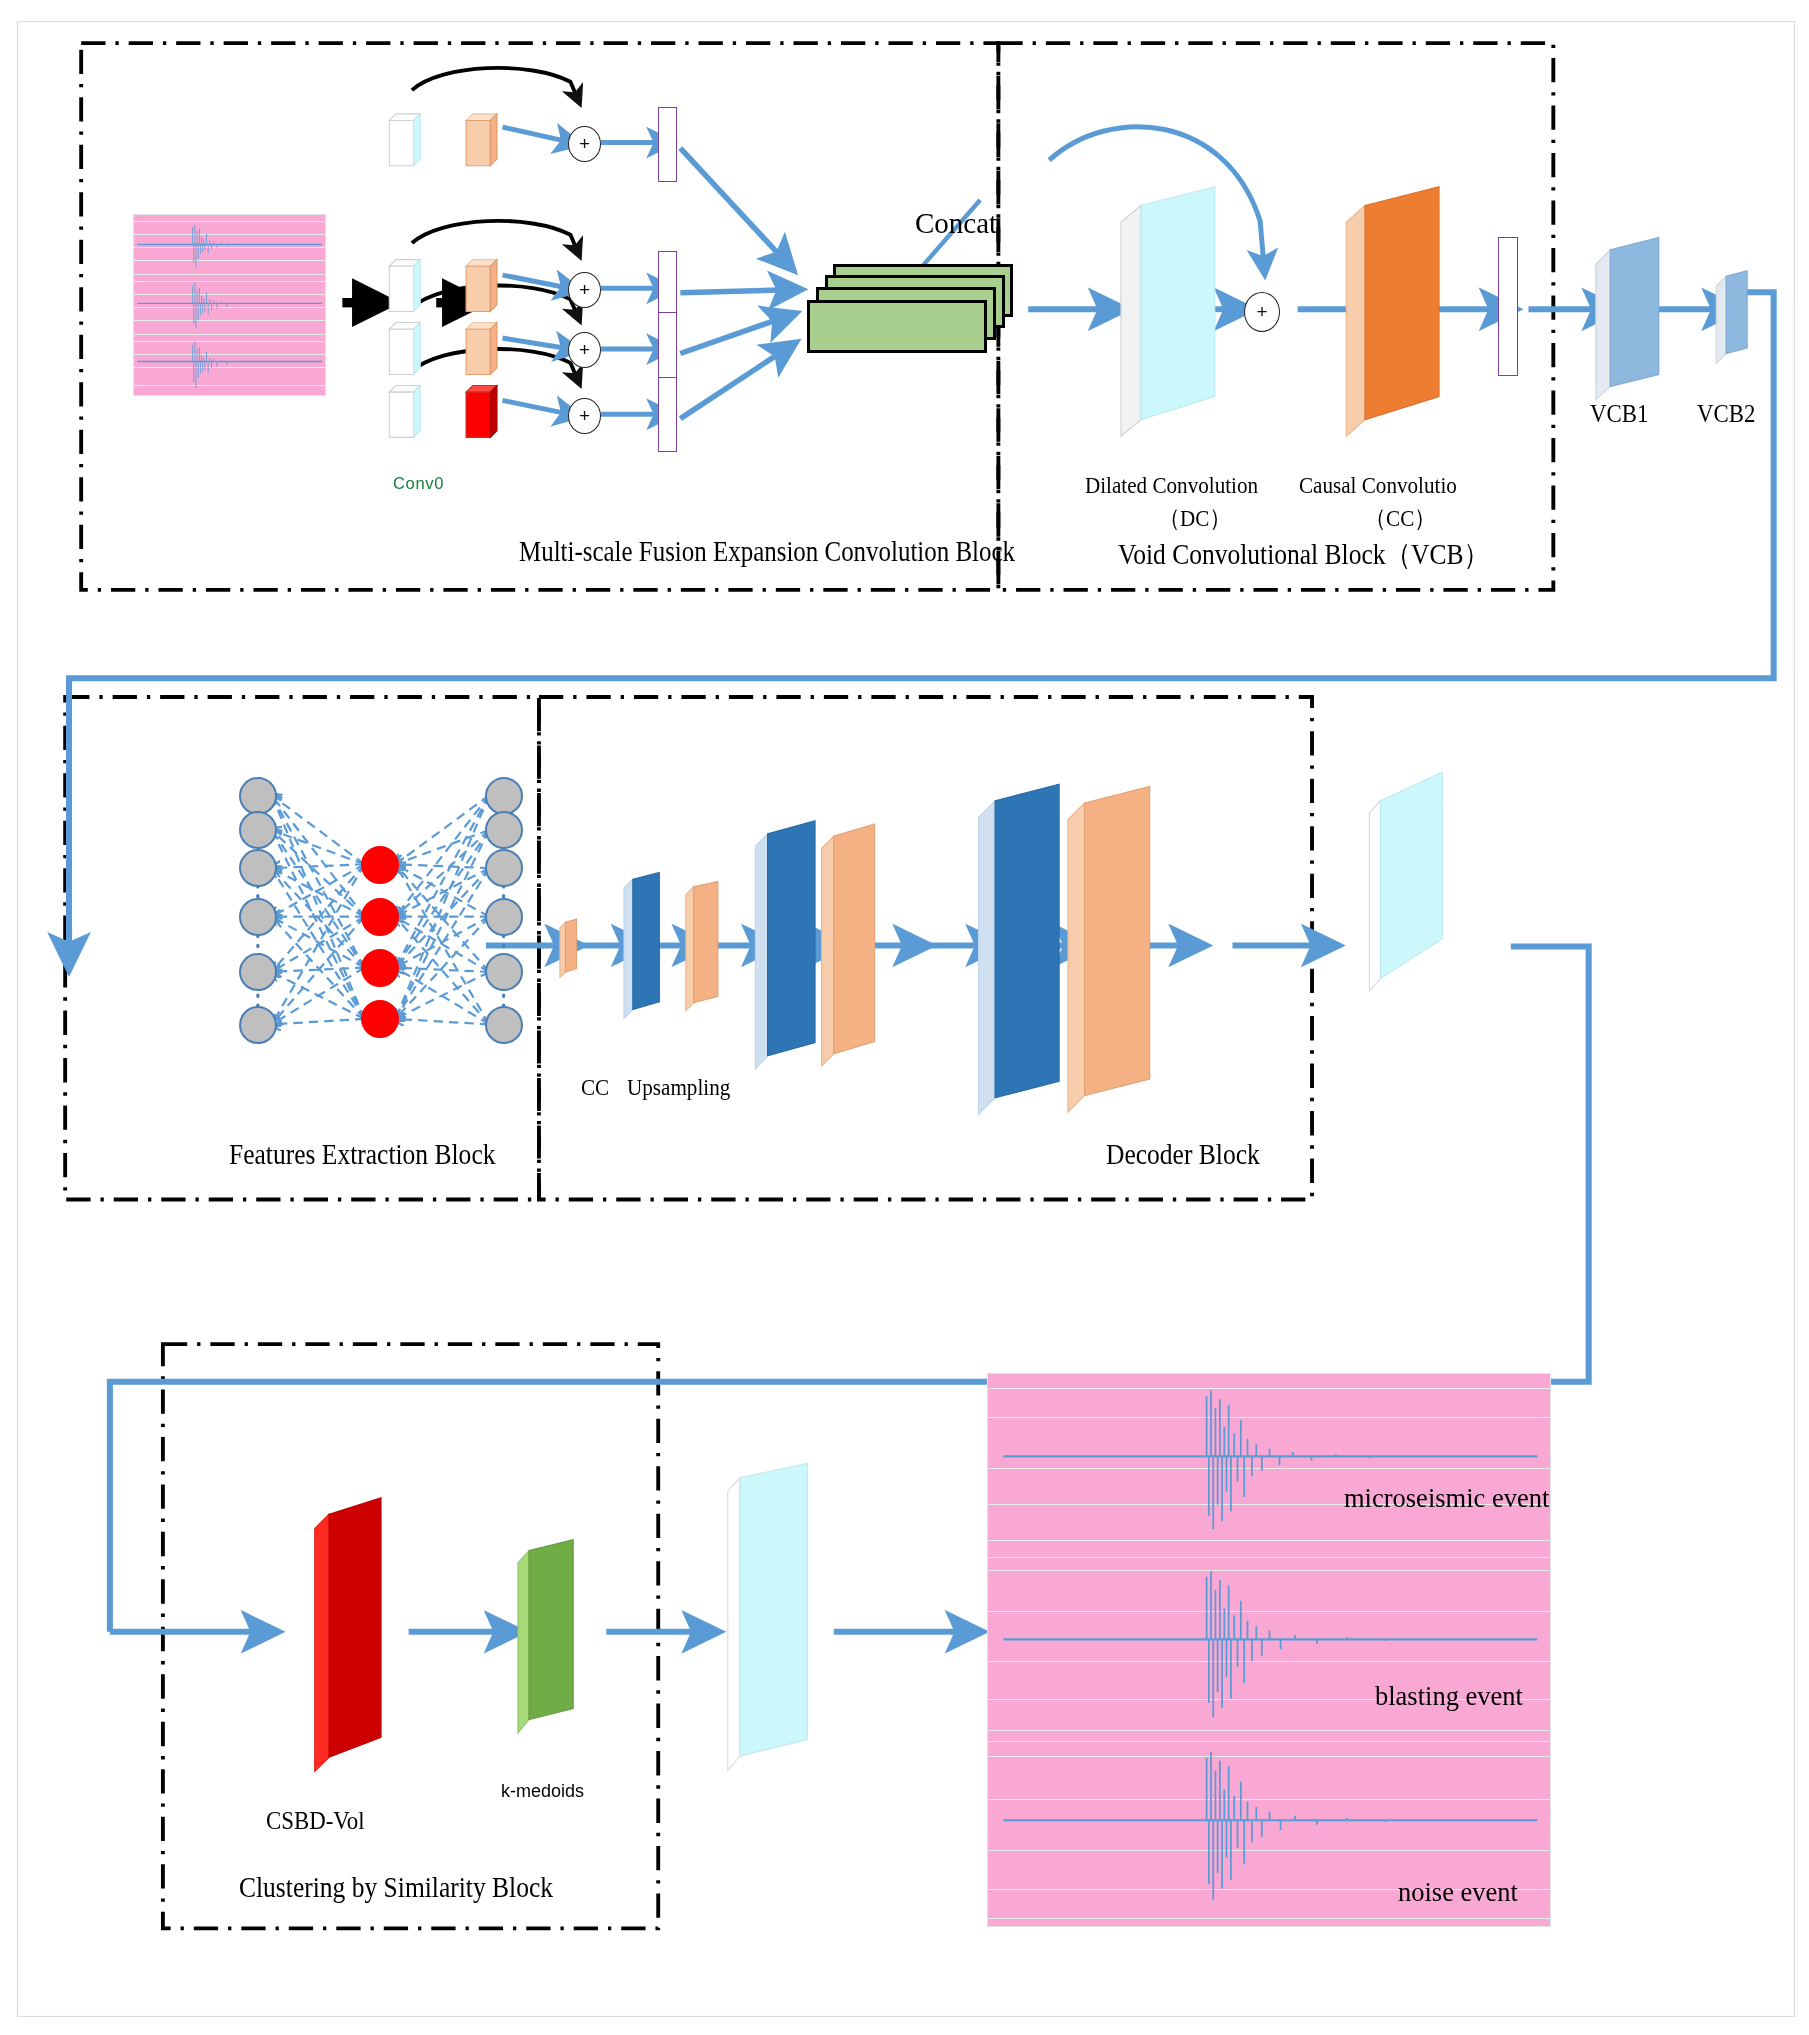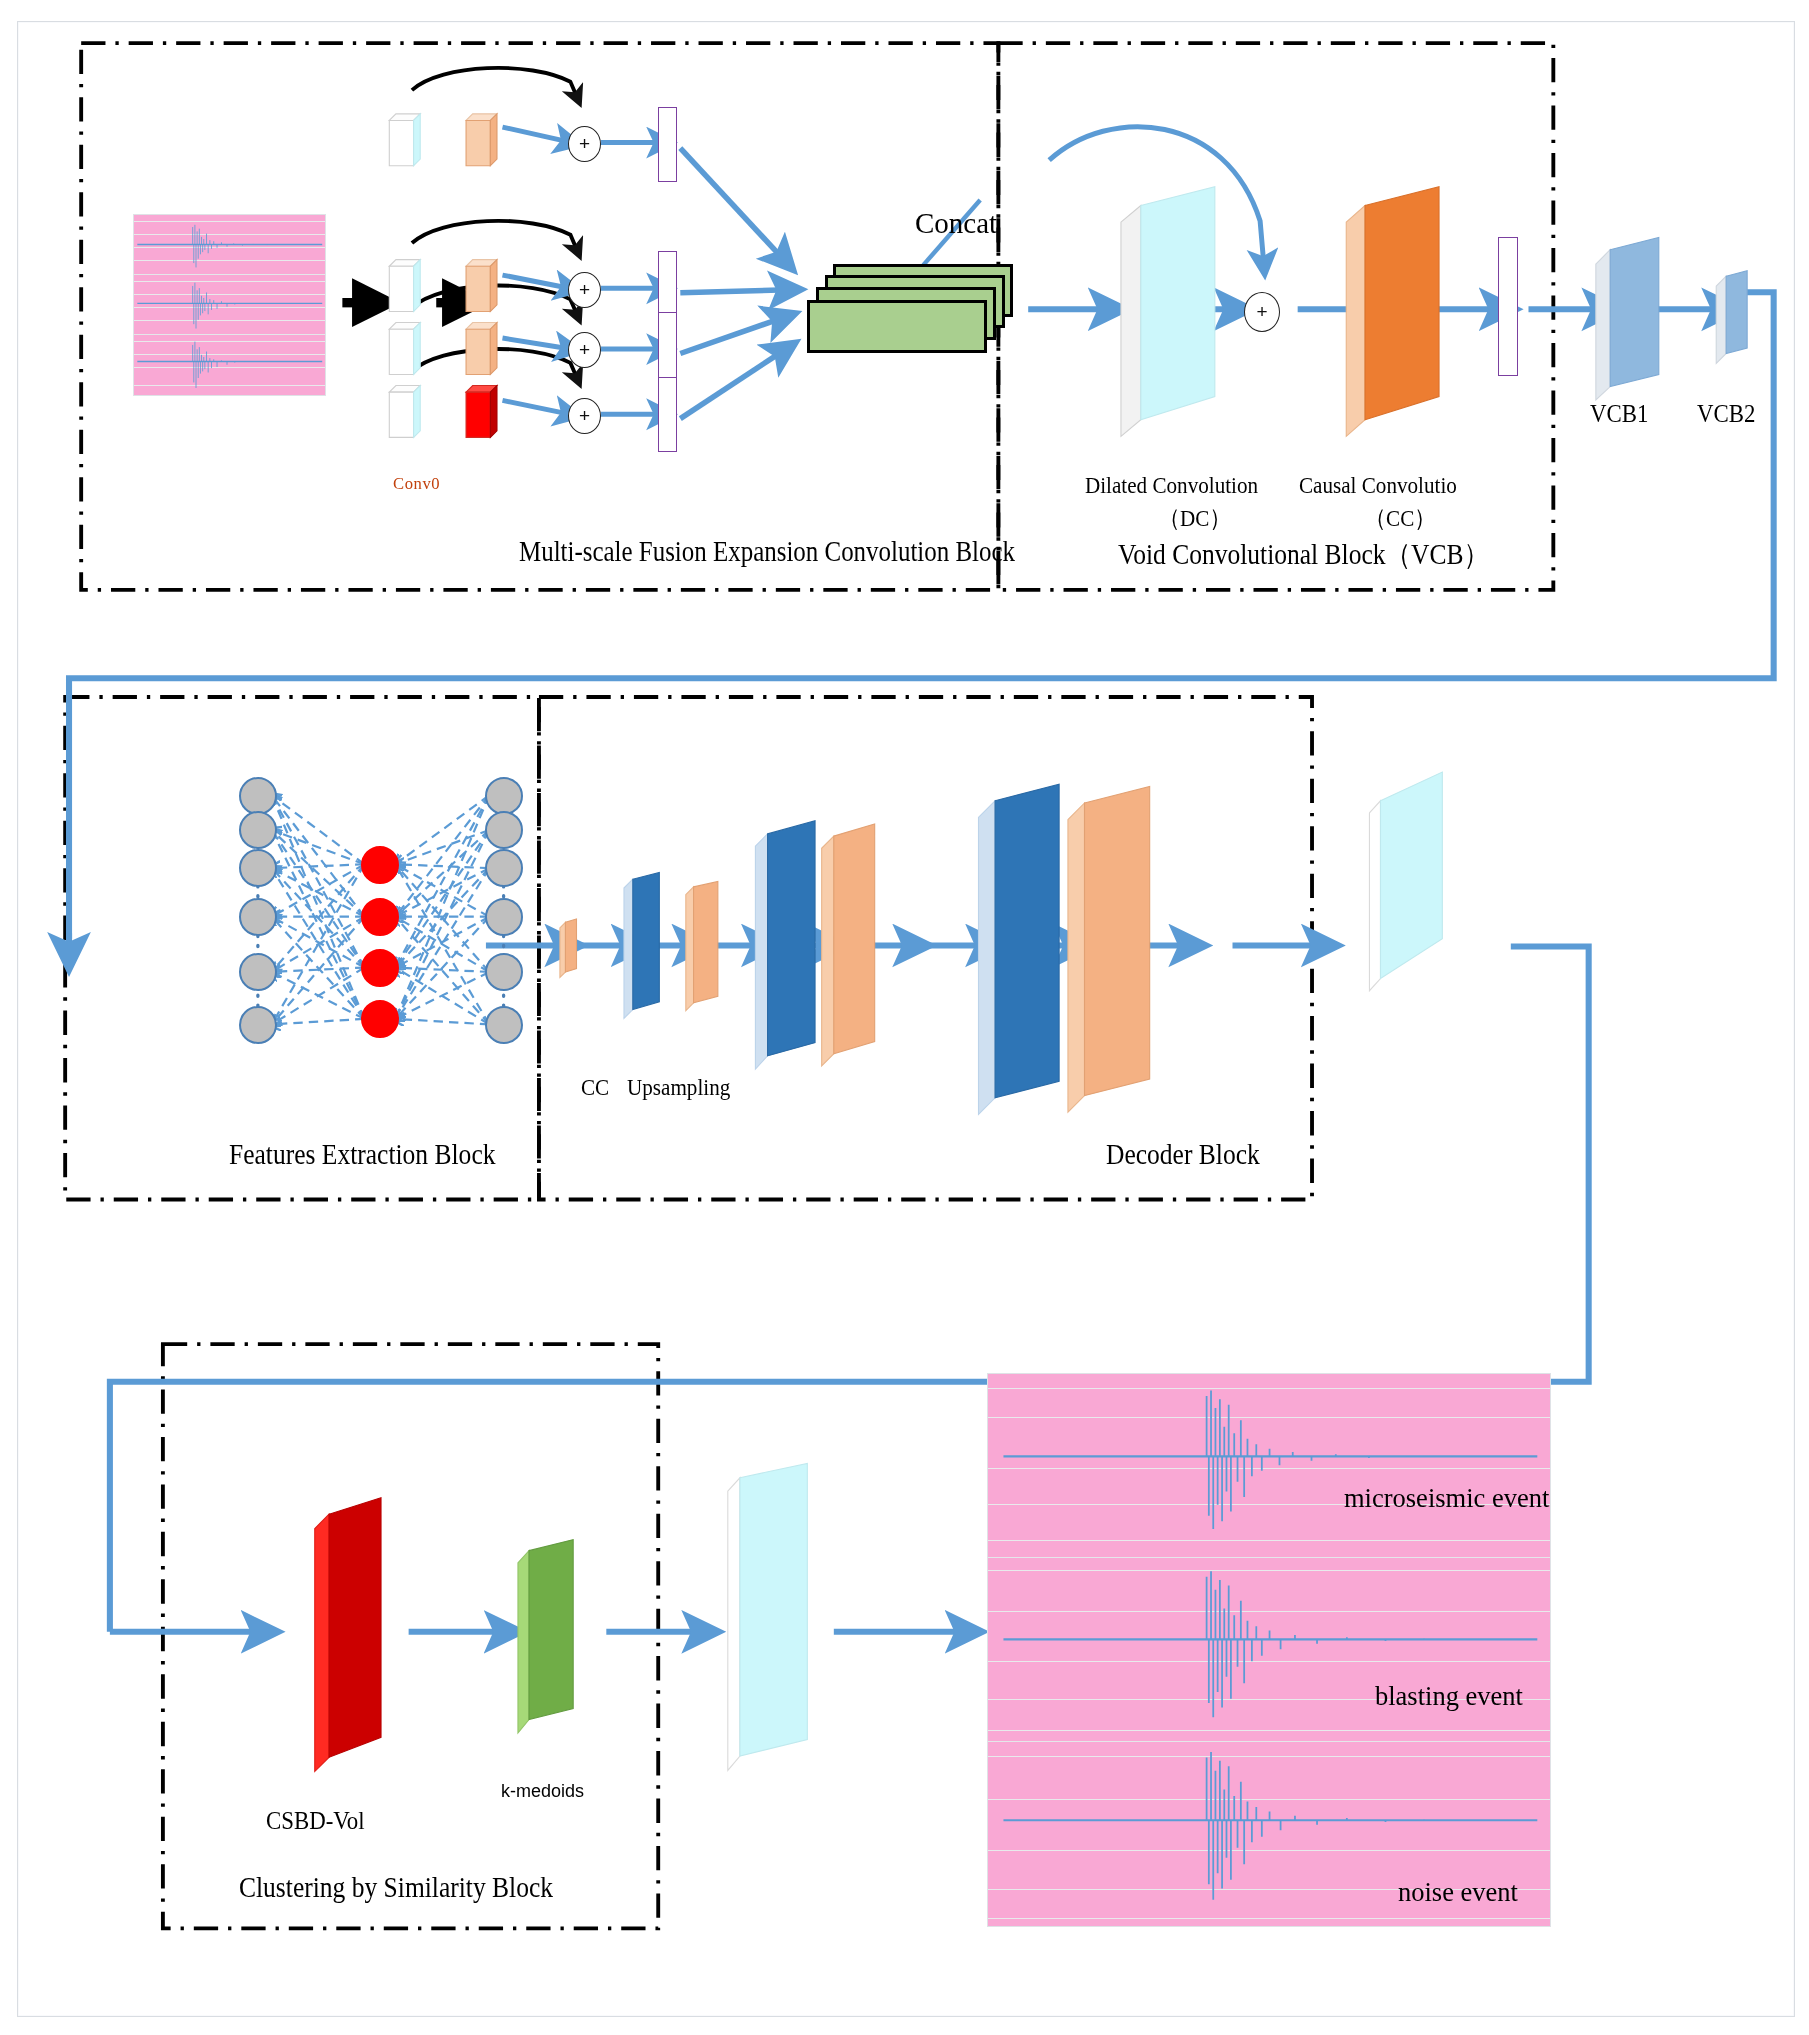--- a/index.html
+++ b/index.html
@@ -426,21 +426,21 @@
       <svg viewBox="0 0 1018 332" preserveAspectRatio="none" style="position:absolute;inset:0;width:100%;height:100%">
         <line x1="28" y1="142" x2="995" y2="142" stroke="#5b9bd5" stroke-width="4"></line>
         <g stroke="#5b9bd5" stroke-width="3.2">
           <path d="M396,142 L396,28 M400,142 L400,258 M404,142 L404,18 M408,142 L408,286 M412,142 L412,52 M416,142 L416,238 M420,142 L420,34 M424,142 L424,266 M428,142 L428,86 M432,142 L432,210 M436,142 L436,44 M440,142 L440,250 M446,142 L446,98 M452,142 L452,192 M458,142 L458,72 M464,142 L464,222 M470,142 L470,108 M478,142 L478,182 M486,142 L486,118 M496,142 L496,172 M510,142 L510,126 M530,142 L530,160 M556,142 L556,134 M596,142 L596,150 M650,142 L650,138 M720,142 L720,145 M790,142 L790,141"></path>
         </g>
       </svg>
       <div class="lbl" style="left:410px;top:135px;font-size:26.5px;">noise event</div>
     </div>
   </div>
 
-  <div class="lbl" style="left:393px;top:474px;font-size:16.6px;color:#c2410c;font-family:Liberation Serif, serif;letter-spacing:0.6px;">Conv0</div>
+  <div class="lbl" style="left:393px;top:474px;font-size:16.6px;color:#15803d;font-family:Liberation Sans, sans-serif;letter-spacing:0.6px;">Conv0</div>
 
   <div class="lbl" style="left:915px;top:207px;font-size:29px;">Concat</div>
 
   <div class="lbl cond" style="left:519px;top:535px;font-size:29px;transform:scaleX(0.86);">Multi-scale Fusion Expansion Convolution Block</div>
 
   <div class="lbl cond" style="left:1085px;top:472px;font-size:24px;transform:scaleX(0.88);">Dilated Convolution</div>
   <div class="lbl cond" style="left:1159px;top:502px;font-size:24px;transform:scaleX(0.88);">（DC）</div>
 
   <div class="lbl cond" style="left:1299px;top:472px;font-size:24px;transform:scaleX(0.88);">Causal Convolutio</div>
   <div class="lbl cond" style="left:1365px;top:502px;font-size:24px;transform:scaleX(0.88);">（CC）</div>

